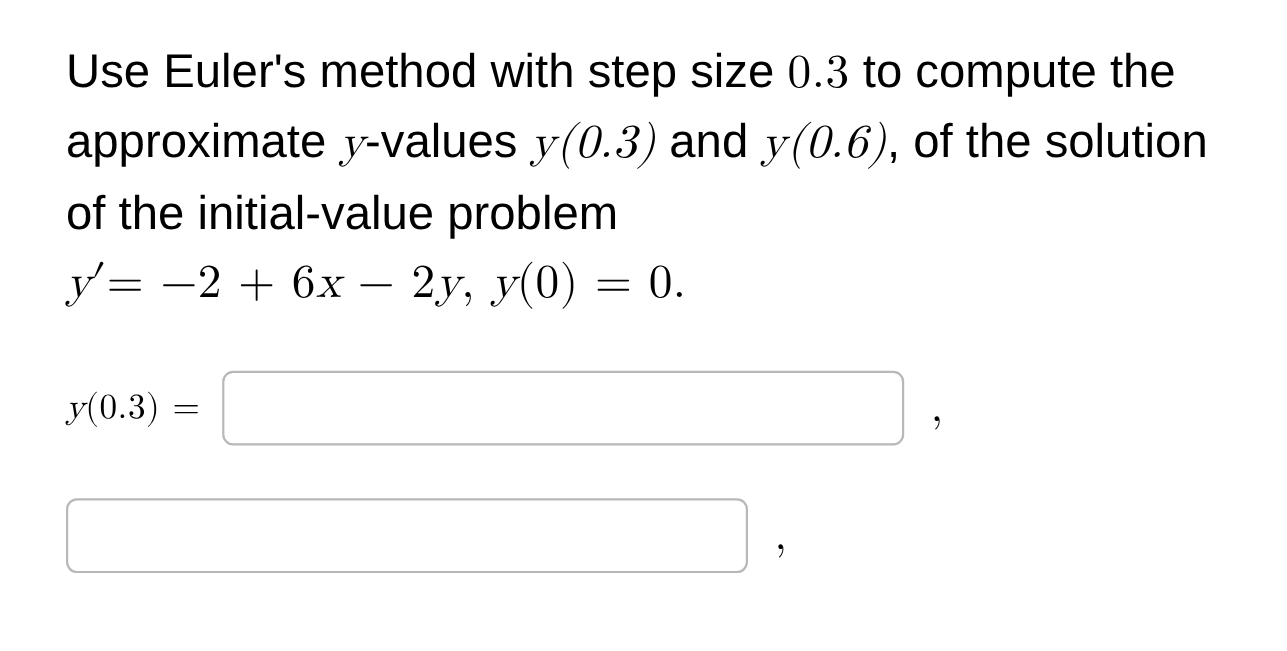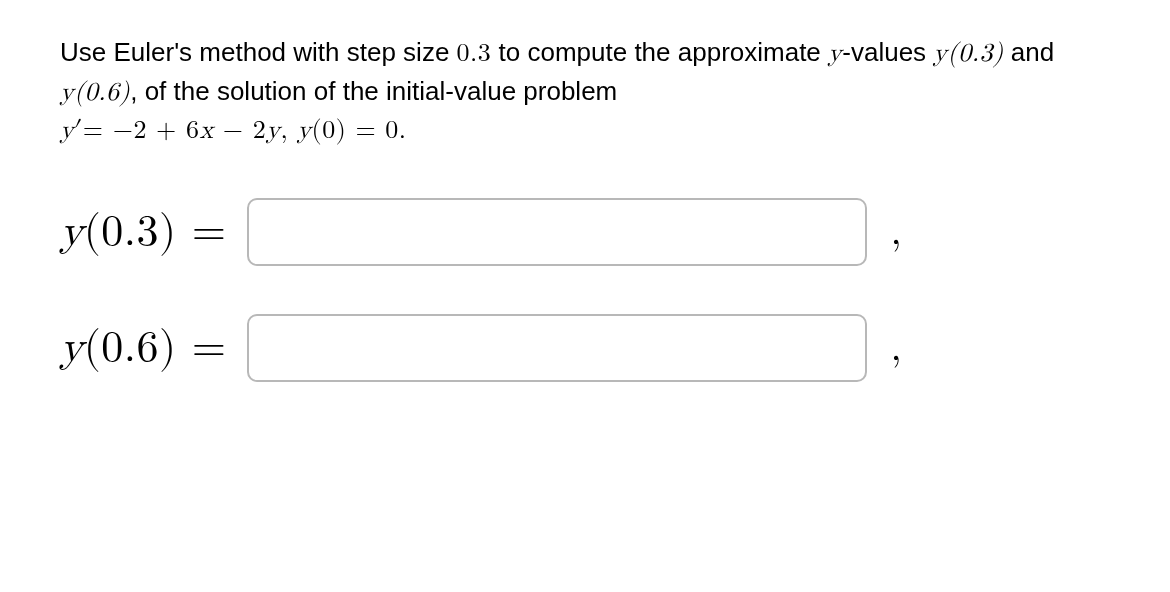--- a/index.html
+++ b/index.html
@@ -9,42 +9,42 @@
     height: 592px;
     background: #ffffff;
     font-family: "Segoe UI", "Trebuchet MS", Verdana, sans-serif;
     color: #000;
   }
   .page {
     padding: 34px 50px 30px 60px;
     box-sizing: border-box;
   }
   .problem-text {
-    font-size: 26px;
+    font-size: 43px;
     line-height: 1.45;
     margin-bottom: 48px;
   }
   .math-i {
     font-family: "Cambria Math", "Latin Modern Math", "Times New Roman", serif;
     font-style: italic;
     letter-spacing: 0.5px;
   }
   .math-n {
     font-family: "Cambria Math", "Latin Modern Math", "Times New Roman", serif;
     font-style: normal;
     letter-spacing: 0.5px;
   }
   .answer-row {
     display: flex;
     align-items: center;
     margin-bottom: 48px;
   }
   .answer-label {
     font-family: "Cambria Math", "Latin Modern Math", "Times New Roman", serif;
-    font-size: 44px;
+    font-size: 32px;
     white-space: nowrap;
     margin-right: 20px;
   }
   .answer-input {
     width: 620px;
     height: 68px;
     border: 2px solid #b8b8b8;
     border-radius: 10px;
     background: #ffffff;
     font-size: 32px;
@@ -72,20 +72,17 @@
 
   <div class="answer-row">
     <span class="answer-label">
       <span class="math-i">y</span><span class="math-n">(0.3) = </span>
     </span>
     <input type="text" class="answer-input" value="" style="">
     <span class="trailing-comma">,</span>
   </div>
 
   <div class="answer-row">
-    <span class="answer-label">
-      <span class="math-i">y</span><span class="math-n">(0.6) = </span>
-    </span>
     <input type="text" class="answer-input" value="" style="">
     <span class="trailing-comma">,</span>
   </div>
 
 </div>
 
 </body></html>

